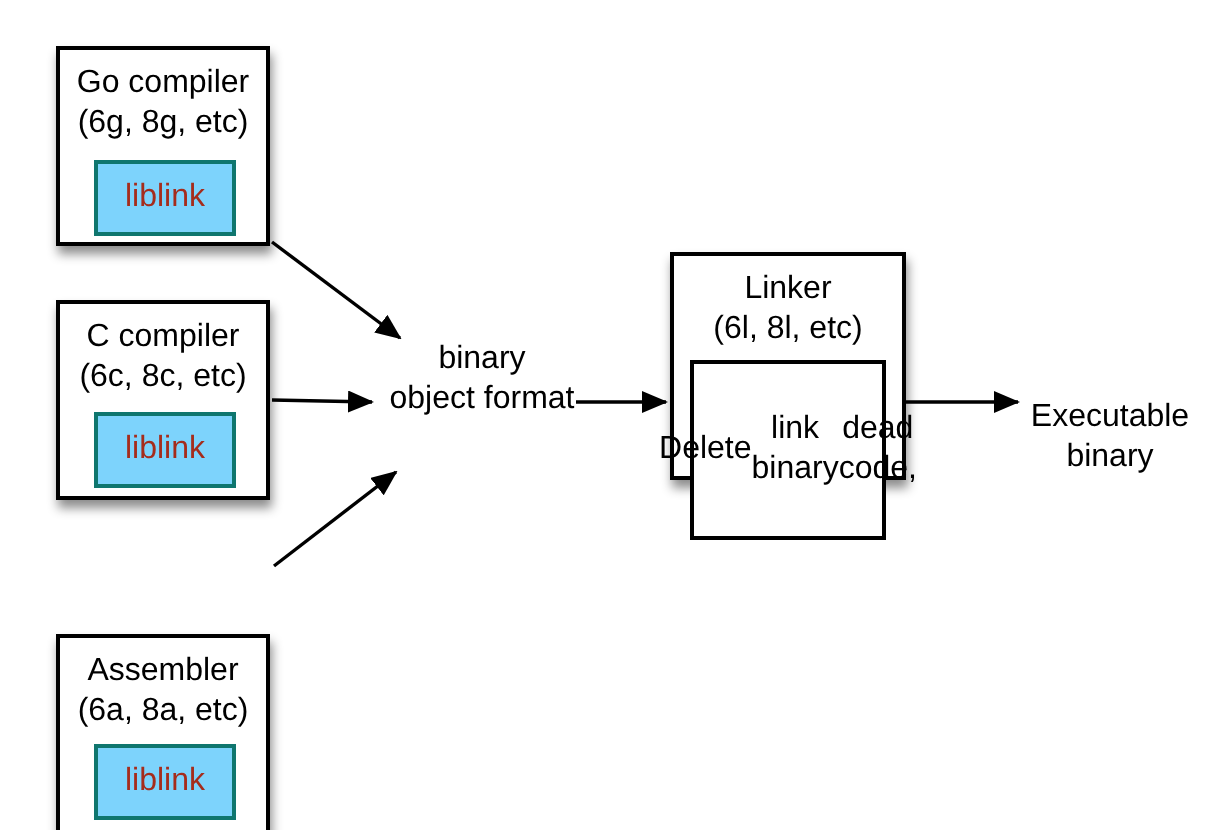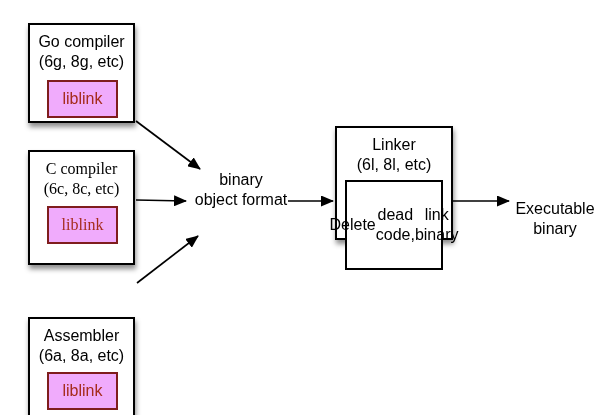--- a/index.html
+++ b/index.html
@@ -25,37 +25,37 @@
     box-sizing: border-box;
     background: #fff;
     border: 2px solid #000;
     box-shadow: 1px 4px 5px rgba(0,0,0,0.45);
     text-align: center;
     font-size: 16px;
     line-height: 20px;
     padding-top: 7px;
   }
   .box-go       { left: 28px;  top: 23px;  width: 107px; height: 100px; }
-  .box-c        { left: 28px;  top: 150px; width: 107px; height: 115px; font-family: Liberation Serif, serif; }
+  .box-c        { left: 28px;  top: 150px; width: 107px; height: 100px; }
   .box-asm      { left: 28px;  top: 276px; width: 107px; height: 104px; margin-top: 41px; }
   .box-linker   { left: 335px; top: 126px; width: 118px; height: 114px; }
 
   .liblink {
     position: absolute;
     box-sizing: border-box;
     left: 17px;
     width: 71px;
     height: 38px;
-    border: 2px solid #7f1d1d;
+    border: 2px solid #0f766e;
     color: #a52c1c;
     display: flex;
     align-items: center;
     justify-content: center;
     font-size: 16px;
-    background: #f0abfc;
+    background: #7dd3fc;
   }
   .liblink-go  { top: 55px; }
   .liblink-c   { top: 54px; }
   .liblink-asm { top: 53px; }
 
   .linker-inner {
     position: absolute;
     box-sizing: border-box;
     left: 8px;
     top: 52px;
@@ -120,22 +120,22 @@
     <div class="liblink liblink-asm">
       <span>liblink</span>
     </div>
   </div>
 
   <div class="box box-linker">
     <div>Linker</div>
     <div>(6l, 8l, etc)</div>
     <div class="linker-inner">
       <div>Delete</div>
+      <div>link binary</div>
       <div>dead code,</div>
-      <div>link binary</div>
     </div>
   </div>
 
   <div class="floating-label label-intermediate">
     <div>binary</div>
     <div>object format</div>
   </div>
 
   <div class="floating-label label-executable">
     <div>Executable</div>

